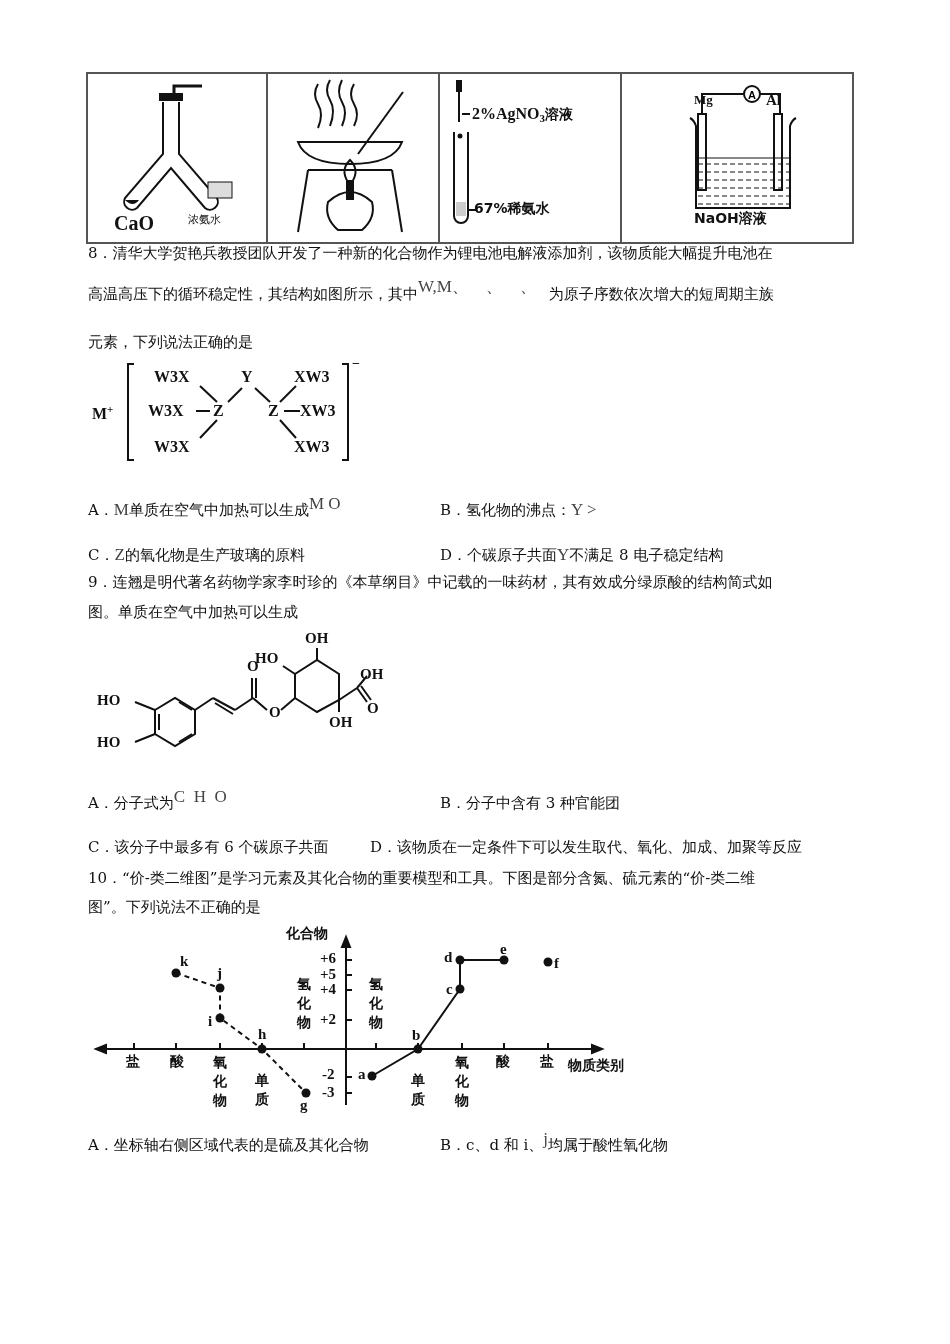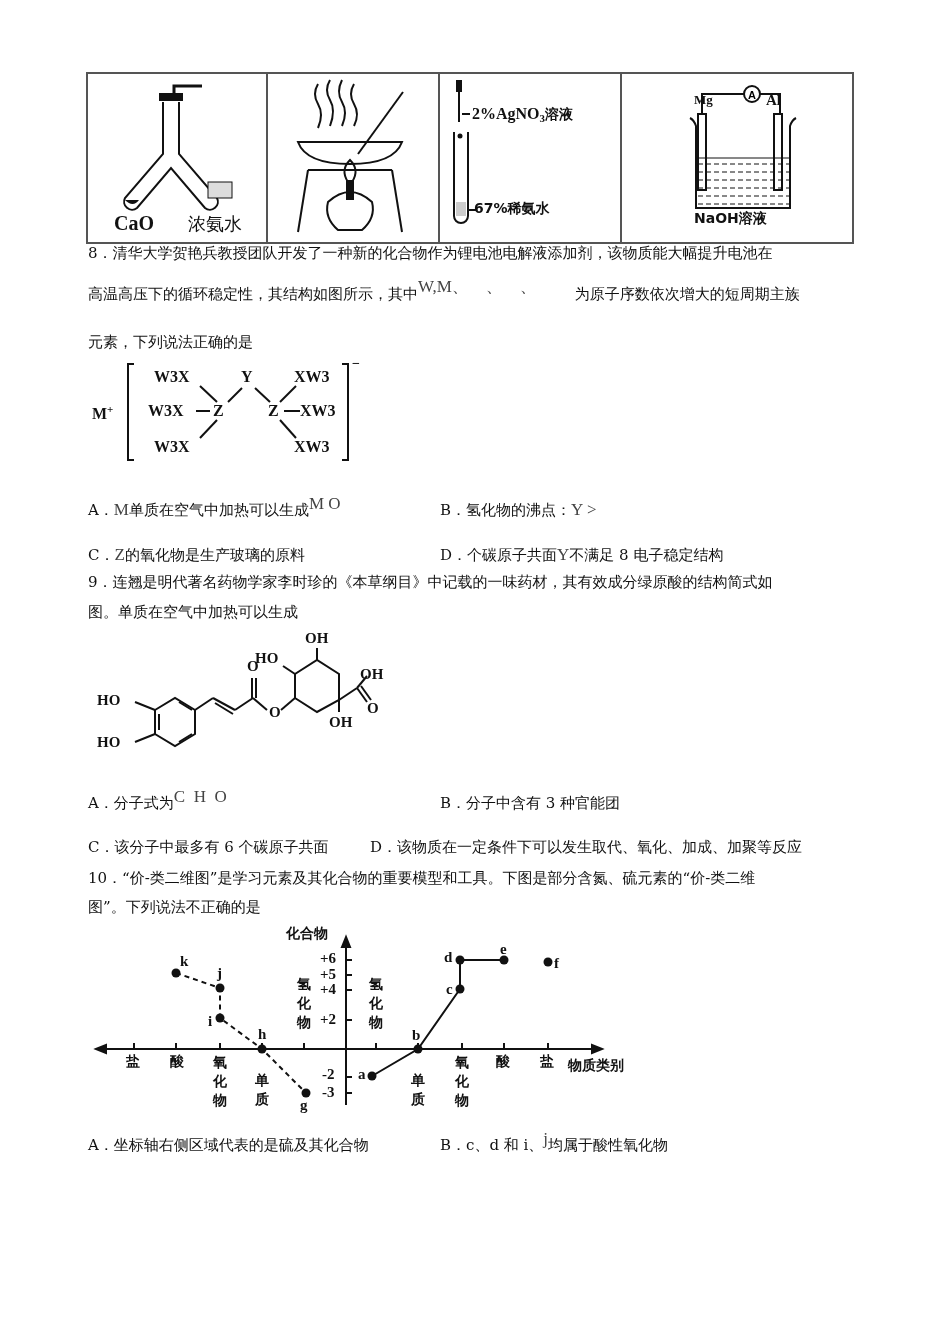--- a/index.html
+++ b/index.html
@@ -29,21 +29,21 @@
       <svg width="178" height="164">
         <g fill="none" stroke="#111" stroke-width="2">
           <path d="M72 26 h22 v-6 h-22 z" fill="#111"></path>
           <path d="M86 20 v-8 h28" stroke-width="3"></path>
           <path d="M75 28 v52 l-38 44 a8 8 0 0 0 12 10 l34 -40 l34 40 a8 8 0 0 0 12 -10 l-38 -44 v-52"></path>
         </g>
         <path d="M37 126 q8 8 14 0 z" fill="#111"></path>
         <rect x="120" y="108" width="24" height="16" fill="#ddd" stroke="#111" stroke-width="1"></rect>
       </svg>
       <span class="lbl" style="left:26px;top:138px;font-family:'Liberation Serif',serif;font-size:20px">CaO</span>
-      <span class="lblcn" style="left:100px;top:138px;font-weight:normal;font-size:18px">浓氨水</span>
+      <span class="lblcn" style="left:100px;top:138px;font-weight:normal;font-size:11px">浓氨水</span>
     </td>
     <td style="width:170px">
       <svg width="170" height="164">
         <g fill="none" stroke="#111" stroke-width="2">
           <path d="M50 10 q-6 10 0 20 q6 10 0 24"></path>
           <path d="M62 6 q-6 10 0 20 q6 10 0 26"></path>
           <path d="M74 6 q-6 12 0 22 q6 10 0 24"></path>
           <path d="M86 10 q-6 10 0 20 q6 10 0 22"></path>
           <line x1="90" y1="80" x2="135" y2="18"></line>
           <path d="M30 68 h104 q-8 22 -52 22 q-44 0 -52 -22 z"></path>
@@ -95,21 +95,21 @@
       <span class="lbl" style="left:72px;top:18px;font-family:'Liberation Serif',serif;font-size:13px">Mg</span>
       <span class="lbl" style="left:144px;top:18px;font-family:'Liberation Serif',serif;font-size:15px">Al</span>
       <span class="lblcn" style="left:72px;top:136px">NaOH溶液</span>
     </td>
   </tr>
 </tbody>
   </table>
 
 <div class="abs txt" style="left:88px;top:243px">8．清华大学贺艳兵教授团队开发了一种新的化合物作为锂电池电解液添加剂，该物质能大幅提升电池在</div>
 <div class="abs txt" style="left:88px;top:284px">
-  <span>高温高压下的循环稳定性，其结构如图所示，其中</span><span class="serif-small" style="position:relative;top:-7px;margin-right:8px">W,M、　、　、</span><span style="margin-left:30px">为原子序数依次增大的短周期主族</span>
+  <span>高温高压下的循环稳定性，其结构如图所示，其中</span><span class="serif-small" style="position:relative;top:-7px;margin-right:0">W,M、　、　、</span><span style="margin-left:12px">为原子序数依次增大的短周期主族</span>
 </div>
 <div class="abs txt" style="left:88px;top:332px">元素，下列说法正确的是</div>
 
 <div class="abs" style="left:90px;top:360px;width:290px;height:106px">
   <svg class="abs" style="left:0;top:0" width="290" height="106">
     <g fill="none" stroke="#111" stroke-width="2">
       <path d="M44 4 h-6 v96 h6"></path>
       <path d="M252 4 h6 v96 h-6"></path>
       <line x1="110" y1="26" x2="127" y2="42"></line>
       <line x1="106" y1="51" x2="120" y2="51"></line>

